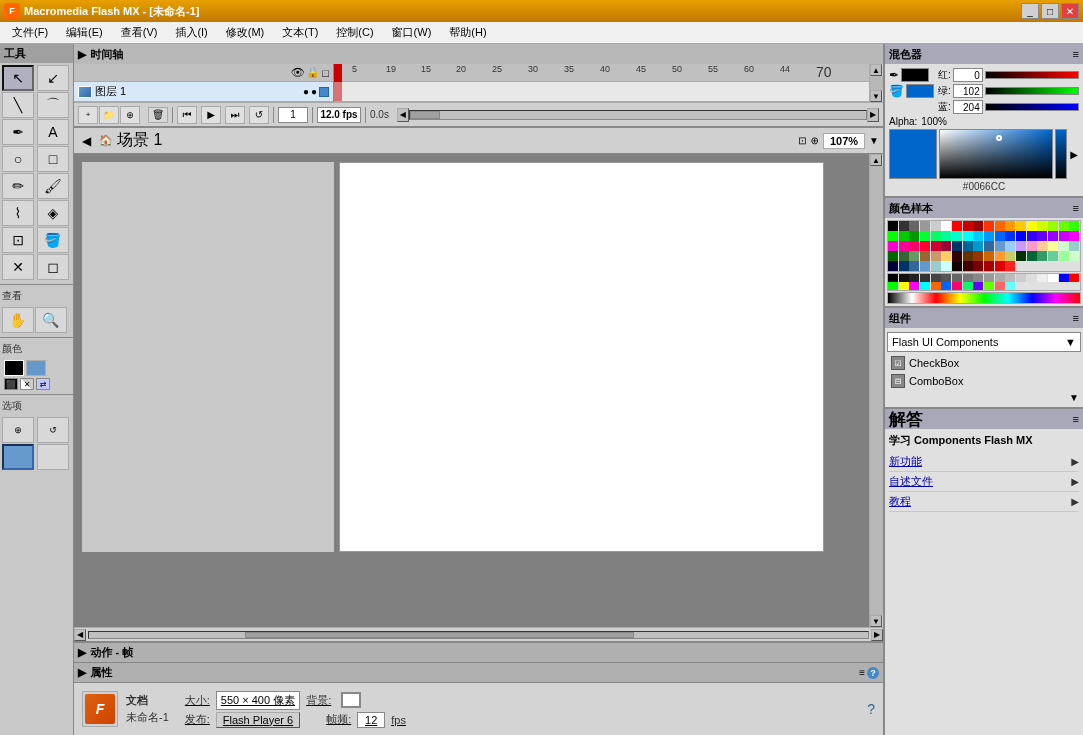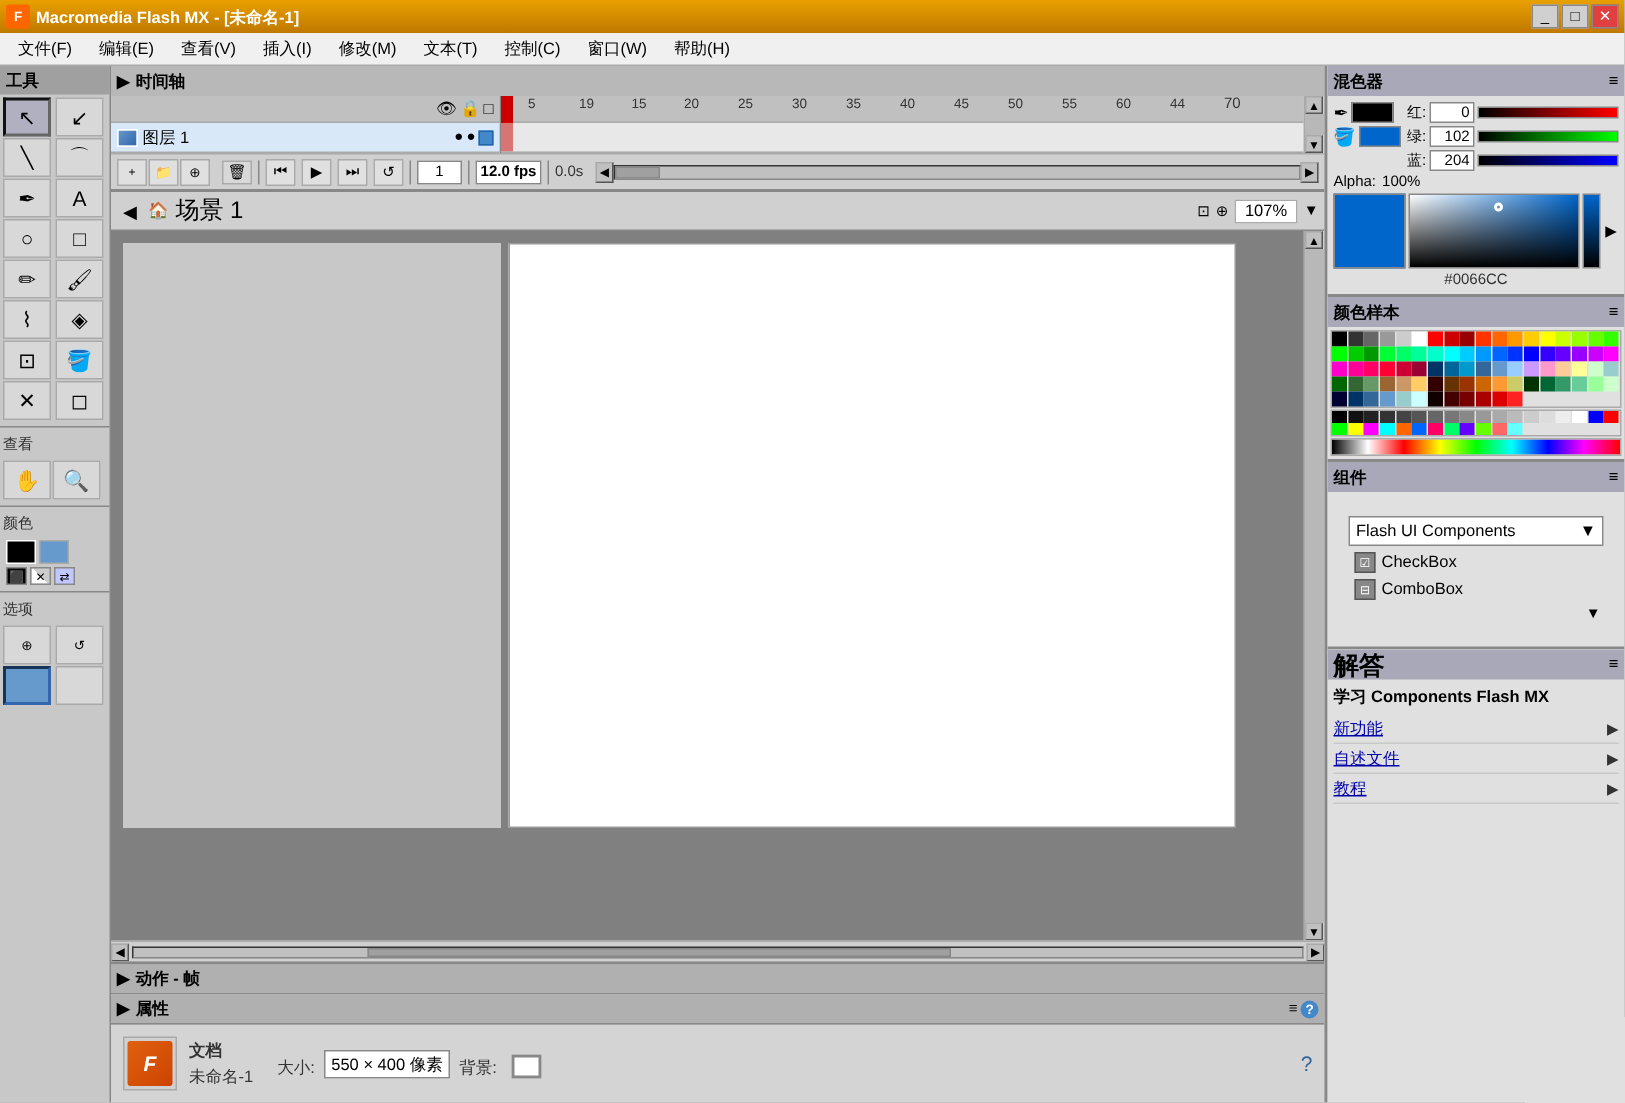--- a/index.html
+++ b/index.html
@@ -40,21 +40,21 @@
     .tl-separator { width: 1px; height: 16px; background: #888; }
     .tl-input { width: 30px; height: 16px; background: #fff; border: 1px solid #888; font-size: 10px; text-align: center; }
     .tl-label { font-size: 10px; color: #333; }
 
     
     #stage-container { flex: 1; display: flex; flex-direction: column; overflow: hidden; }
     #stage-toolbar { background: #d0d0d0; height: 26px; display: flex; align-items: center; padding: 0 4px; gap: 4px; border-bottom: 1px solid #888; }
     #back-btn { font-size: 12px; cursor: pointer; padding: 2px 4px; }
     #scene-label { font-size: 16px; color: #000; cursor: pointer; }
     #zoom-controls { margin-left: auto; display: flex; align-items: center; gap: 4px; }
-    #zoom-display { background: #fff; border: 1px solid #aaa; padding: 1px 6px; font-size: 11px; }
+    #zoom-display { background: #fff; border: 1px solid #aaa; padding: 1px 6px; font-size: 11px; font-weight: bold; }
     #zoom-arrow { cursor: pointer; font-size: 10px; }
     #canvas-area { flex: 1; background: #b0b0b0; overflow: hidden; position: relative; }
     #stage-white { position: absolute; top: 10px; left: 270px; width: 490px; height: 400px; background: #ffffff; border: 1px solid #aaa; }
     #canvas-left-gray { position: absolute; top: 10px; left: 10px; width: 255px; height: 400px; background: #d0d0d0; }
 
     
     #right-panel { width: 200px; background: #e0e0e0; border-left: 2px solid #888; display: flex; flex-direction: column; overflow: hidden; }
 
     
     #mixer-panel { background: #e0e0e0; border-bottom: 2px solid #888; }
@@ -94,21 +94,21 @@
     #properties-panel { background: #d4d4d4; }
     #properties-header { height: 20px; background: #b0b0b0; display: flex; align-items: center; padding: 0 4px; font-size: 11px; font-weight: bold; border-bottom: 1px solid #888; justify-content: space-between; }
     #properties-body { display: flex; align-items: center; padding: 4px 8px; gap: 8px; height: 52px; }
     #doc-icon { width: 36px; height: 36px; background: #d0d0d0; border: 1px solid #aaa; display: flex; align-items: center; justify-content: center; }
     .doc-flash-icon { width: 30px; height: 30px; background: linear-gradient(135deg, #e06010, #cc4400); border-radius: 2px; display: flex; align-items: center; justify-content: center; color: #fff; font-size: 14px; font-style: italic; font-weight: bold; }
     #doc-info { display: flex; flex-direction: column; gap: 2px; }
     .doc-row { display: flex; align-items: center; gap: 4px; font-size: 11px; }
     .doc-type-label { font-size: 11px; color: #333; font-weight: bold; }
     .doc-name { font-size: 11px; color: #333; }
     #doc-props { display: flex; flex-direction: column; gap: 2px; margin-left: 8px; }
-    .prop-row { display: flex; align-items: flex-end; gap: 6px; font-size: 11px; }
+    .prop-row { display: flex; align-items: center; gap: 6px; font-size: 11px; text-decoration: underline; }
     .prop-label { color: #333; min-width: 20px; }
     .prop-value-box { background: #fff; border: 1px solid #888; padding: 1px 4px; font-size: 11px; min-width: 80px; }
     .prop-bg-box { width: 20px; height: 16px; background: #fff; border: 2px solid #888; display: inline-block; margin-left: 4px; }
     .prop-publish-btn { background: #d0d0d0; border: 1px outset #aaa; padding: 1px 6px; font-size: 11px; cursor: pointer; }
     #help-icon { margin-left: auto; cursor: pointer; font-size: 14px; color: #336699; }
     .scroll-arrow { width: 12px; height: 12px; background: #c0c0c0; border: 1px outset #aaa; display: flex; align-items: center; justify-content: center; font-size: 8px; cursor: pointer; }
 
     
     #timeline-expanded { display: flex; flex-direction: column; }
     #timeline-top { display: flex; height: 38px; }
@@ -241,21 +241,21 @@
                 <span style="position:absolute;left:122px;font-size:9px;color:#333;">20</span>
                 <span style="position:absolute;left:158px;font-size:9px;color:#333;">25</span>
                 <span style="position:absolute;left:194px;font-size:9px;color:#333;">30</span>
                 <span style="position:absolute;left:230px;font-size:9px;color:#333;">35</span>
                 <span style="position:absolute;left:266px;font-size:9px;color:#333;">40</span>
                 <span style="position:absolute;left:302px;font-size:9px;color:#333;">45</span>
                 <span style="position:absolute;left:338px;font-size:9px;color:#333;">50</span>
                 <span style="position:absolute;left:374px;font-size:9px;color:#333;">55</span>
                 <span style="position:absolute;left:410px;font-size:9px;color:#333;">60</span>
                 <span style="position:absolute;left:446px;font-size:9px;color:#333;">44</span>
-                <span style="position:absolute;left:482px;font-size:10px;color:#333;">70</span>
+                <span style="position:absolute;left:482px;font-size:14px;color:#333;">70</span>
               </div>
             </div>
 
             <div style="position:absolute;top:18px;left:0;right:0;bottom:0;background:#e8e8e8;">
               <div id="playhead" style="position:absolute;top:0;left:0;width:8px;height:100%;background:rgba(200,0,0,0.5);"></div>
             </div>
 
             <div style="position:absolute;top:0;left:0;width:8px;height:18px;background:#cc0000;"></div>
           </div>
 
@@ -366,20 +366,27 @@
               <span class="doc-name">未命名-1</span>
             </div>
           </div>
 
           <div id="doc-props">
             <div class="prop-row">
               <span class="prop-label">大小:</span>
               <span class="prop-value-box">550 × 400 像素</span>
               <span class="prop-label">背景:</span>
               <div class="prop-bg-box"></div>
+            </div>
+            <div class="prop-row">
+              <span class="prop-label">发布:</span>
+              <button class="prop-publish-btn">Flash Player 6</button>
+              <span style="margin-left:20px;" class="prop-label">帧频:</span>
+              <input type="text" style="width: 28px; height: 16px; background: rgb(255, 255, 255); border: 1px solid rgb(136, 136, 136); font-size: 11px; text-align: center;" value="12">
+              <span class="prop-label">fps</span>
             </div>
           </div>
           <div id="help-icon">?</div>
         </div>
       </div>
     </div>
   </div>
 
   <div id="right-panel">
 
@@ -574,21 +581,21 @@
       </div>
     </div>
 
     <div id="components-panel">
       <div id="components-header">
         <div style="display:flex;align-items:center;gap:4px;">
           <span style="font-size:11px;font-weight:bold;">组件</span>
         </div>
         <span style="cursor:pointer;font-size:11px;">≡</span>
       </div>
-      <div style="padding:14px;">
+      <div style="padding:2px;">
         <div id="components-dropdown">
           <span>Flash UI Components</span>
           <span>▼</span>
         </div>
         <div class="component-item">
           <div class="component-icon">☑</div>
           <span>CheckBox</span>
         </div>
         <div class="component-item">
           <div class="component-icon">⊟</div>

